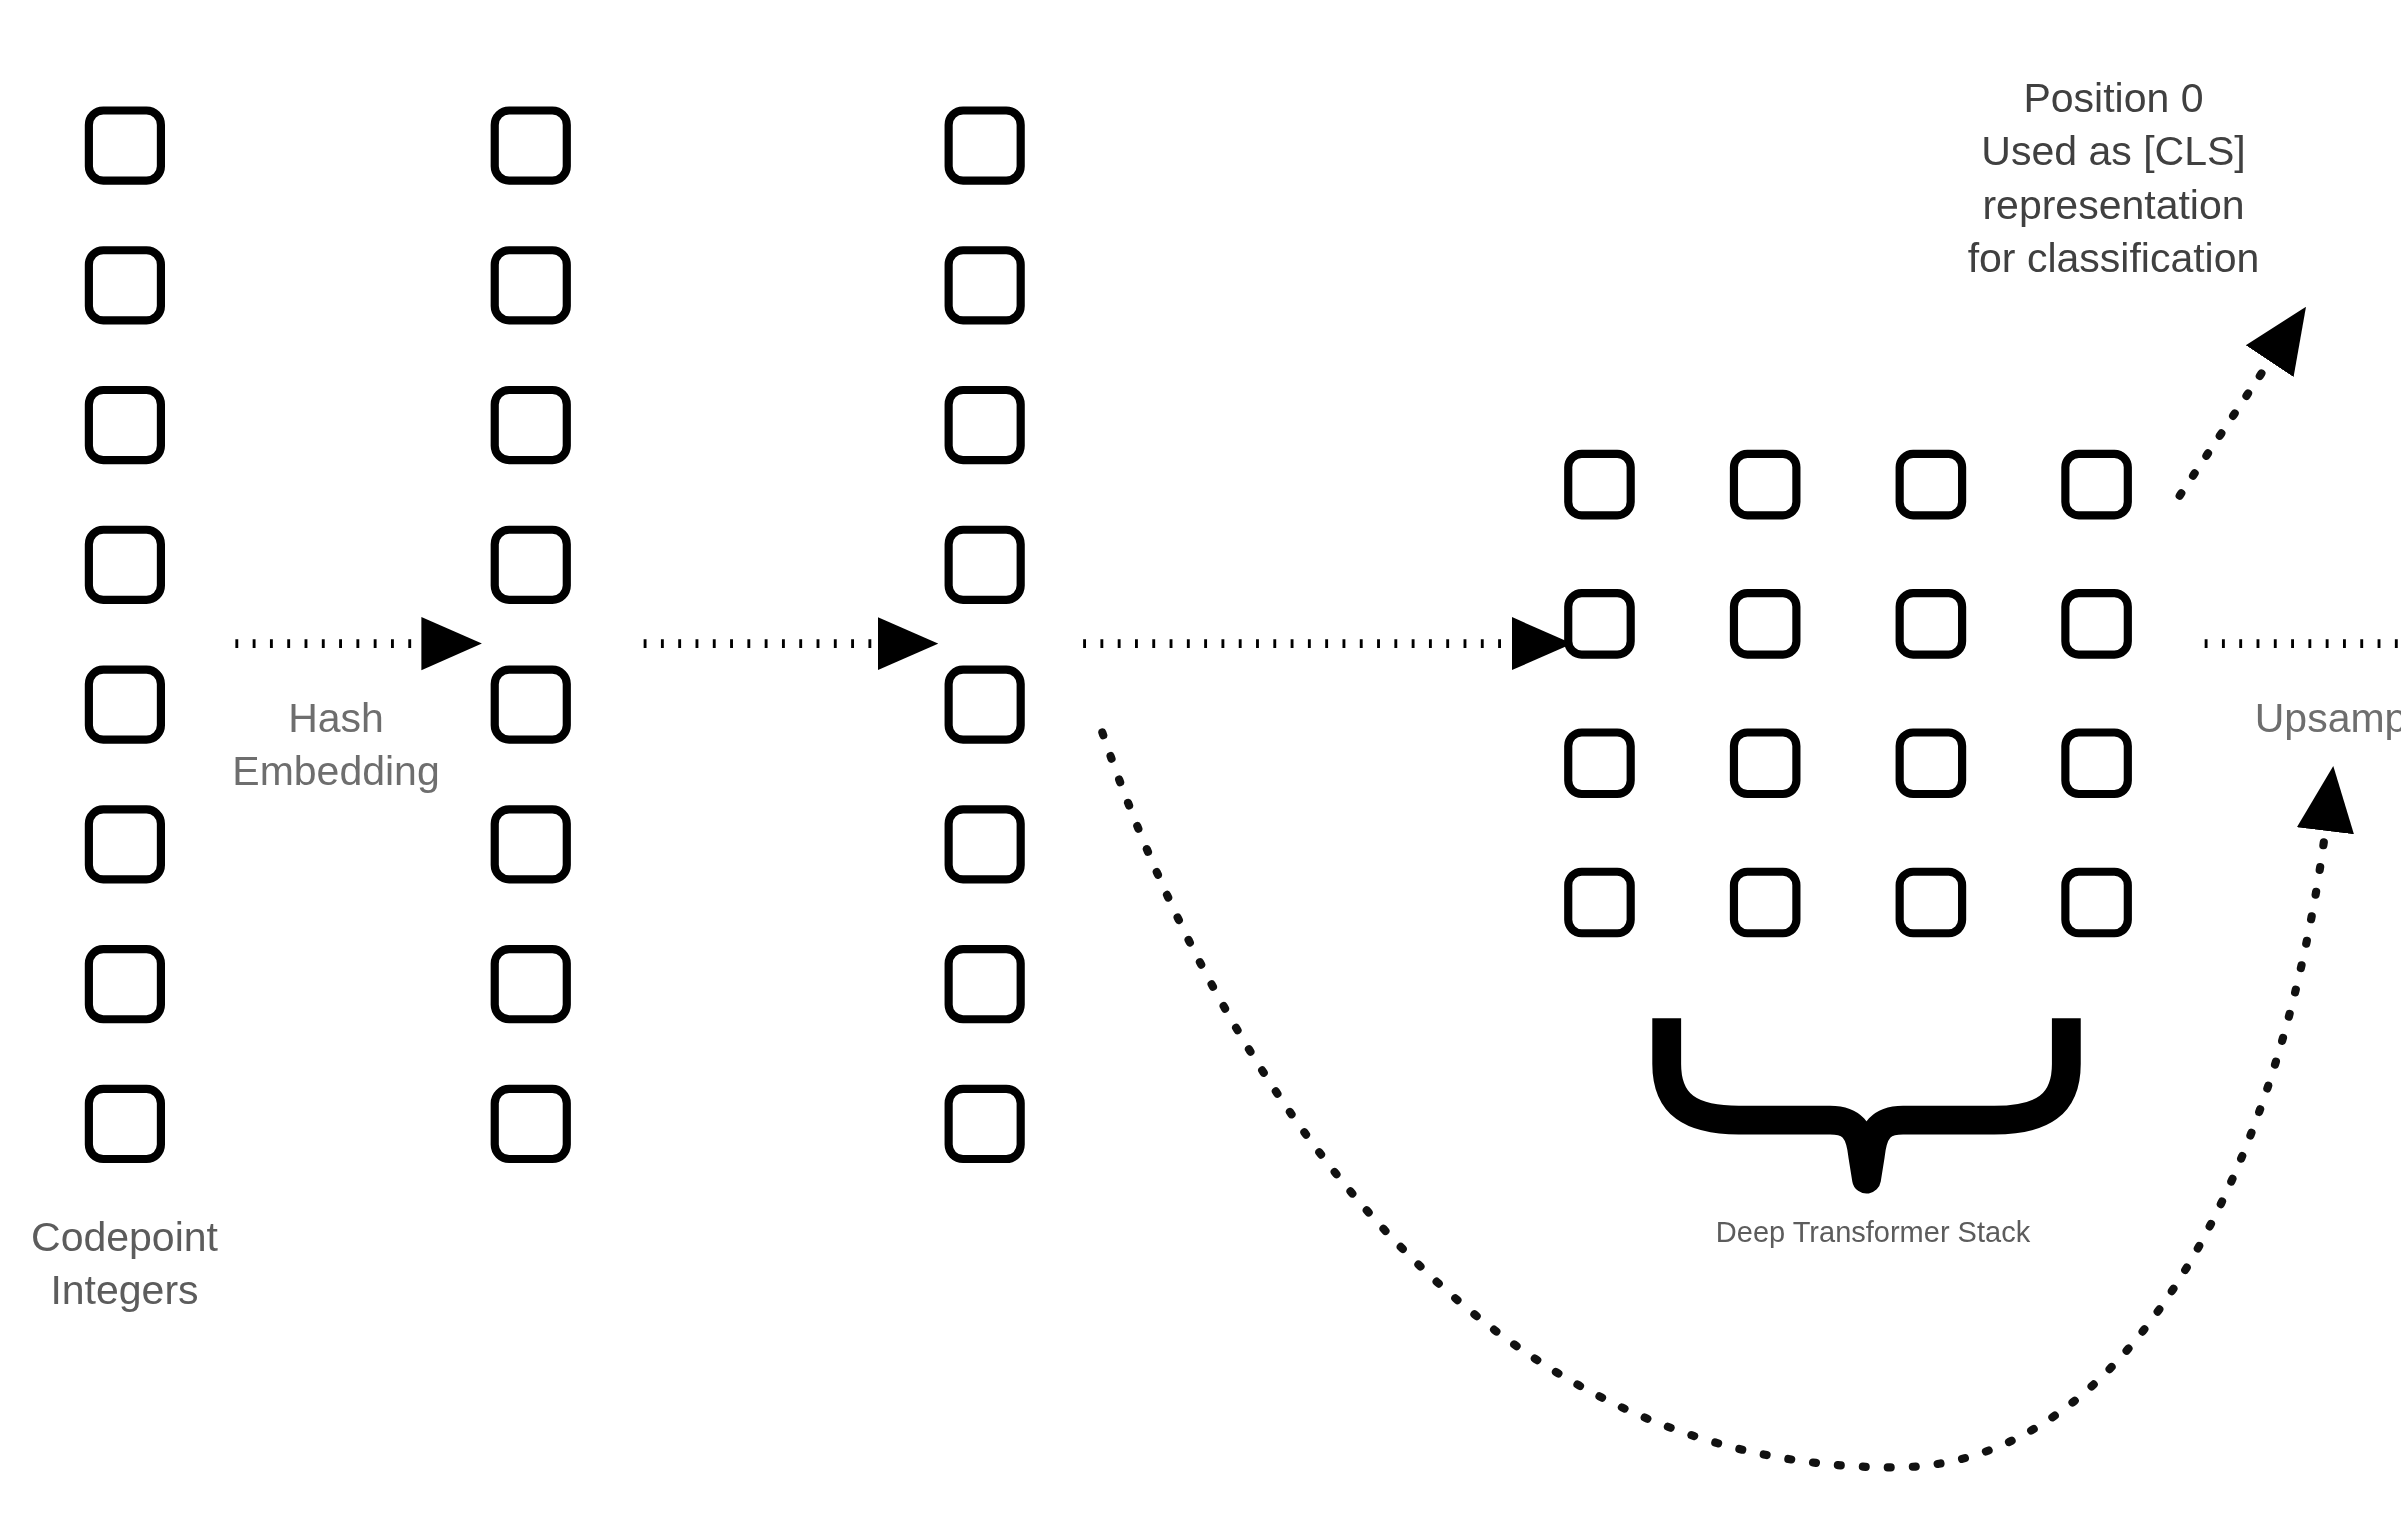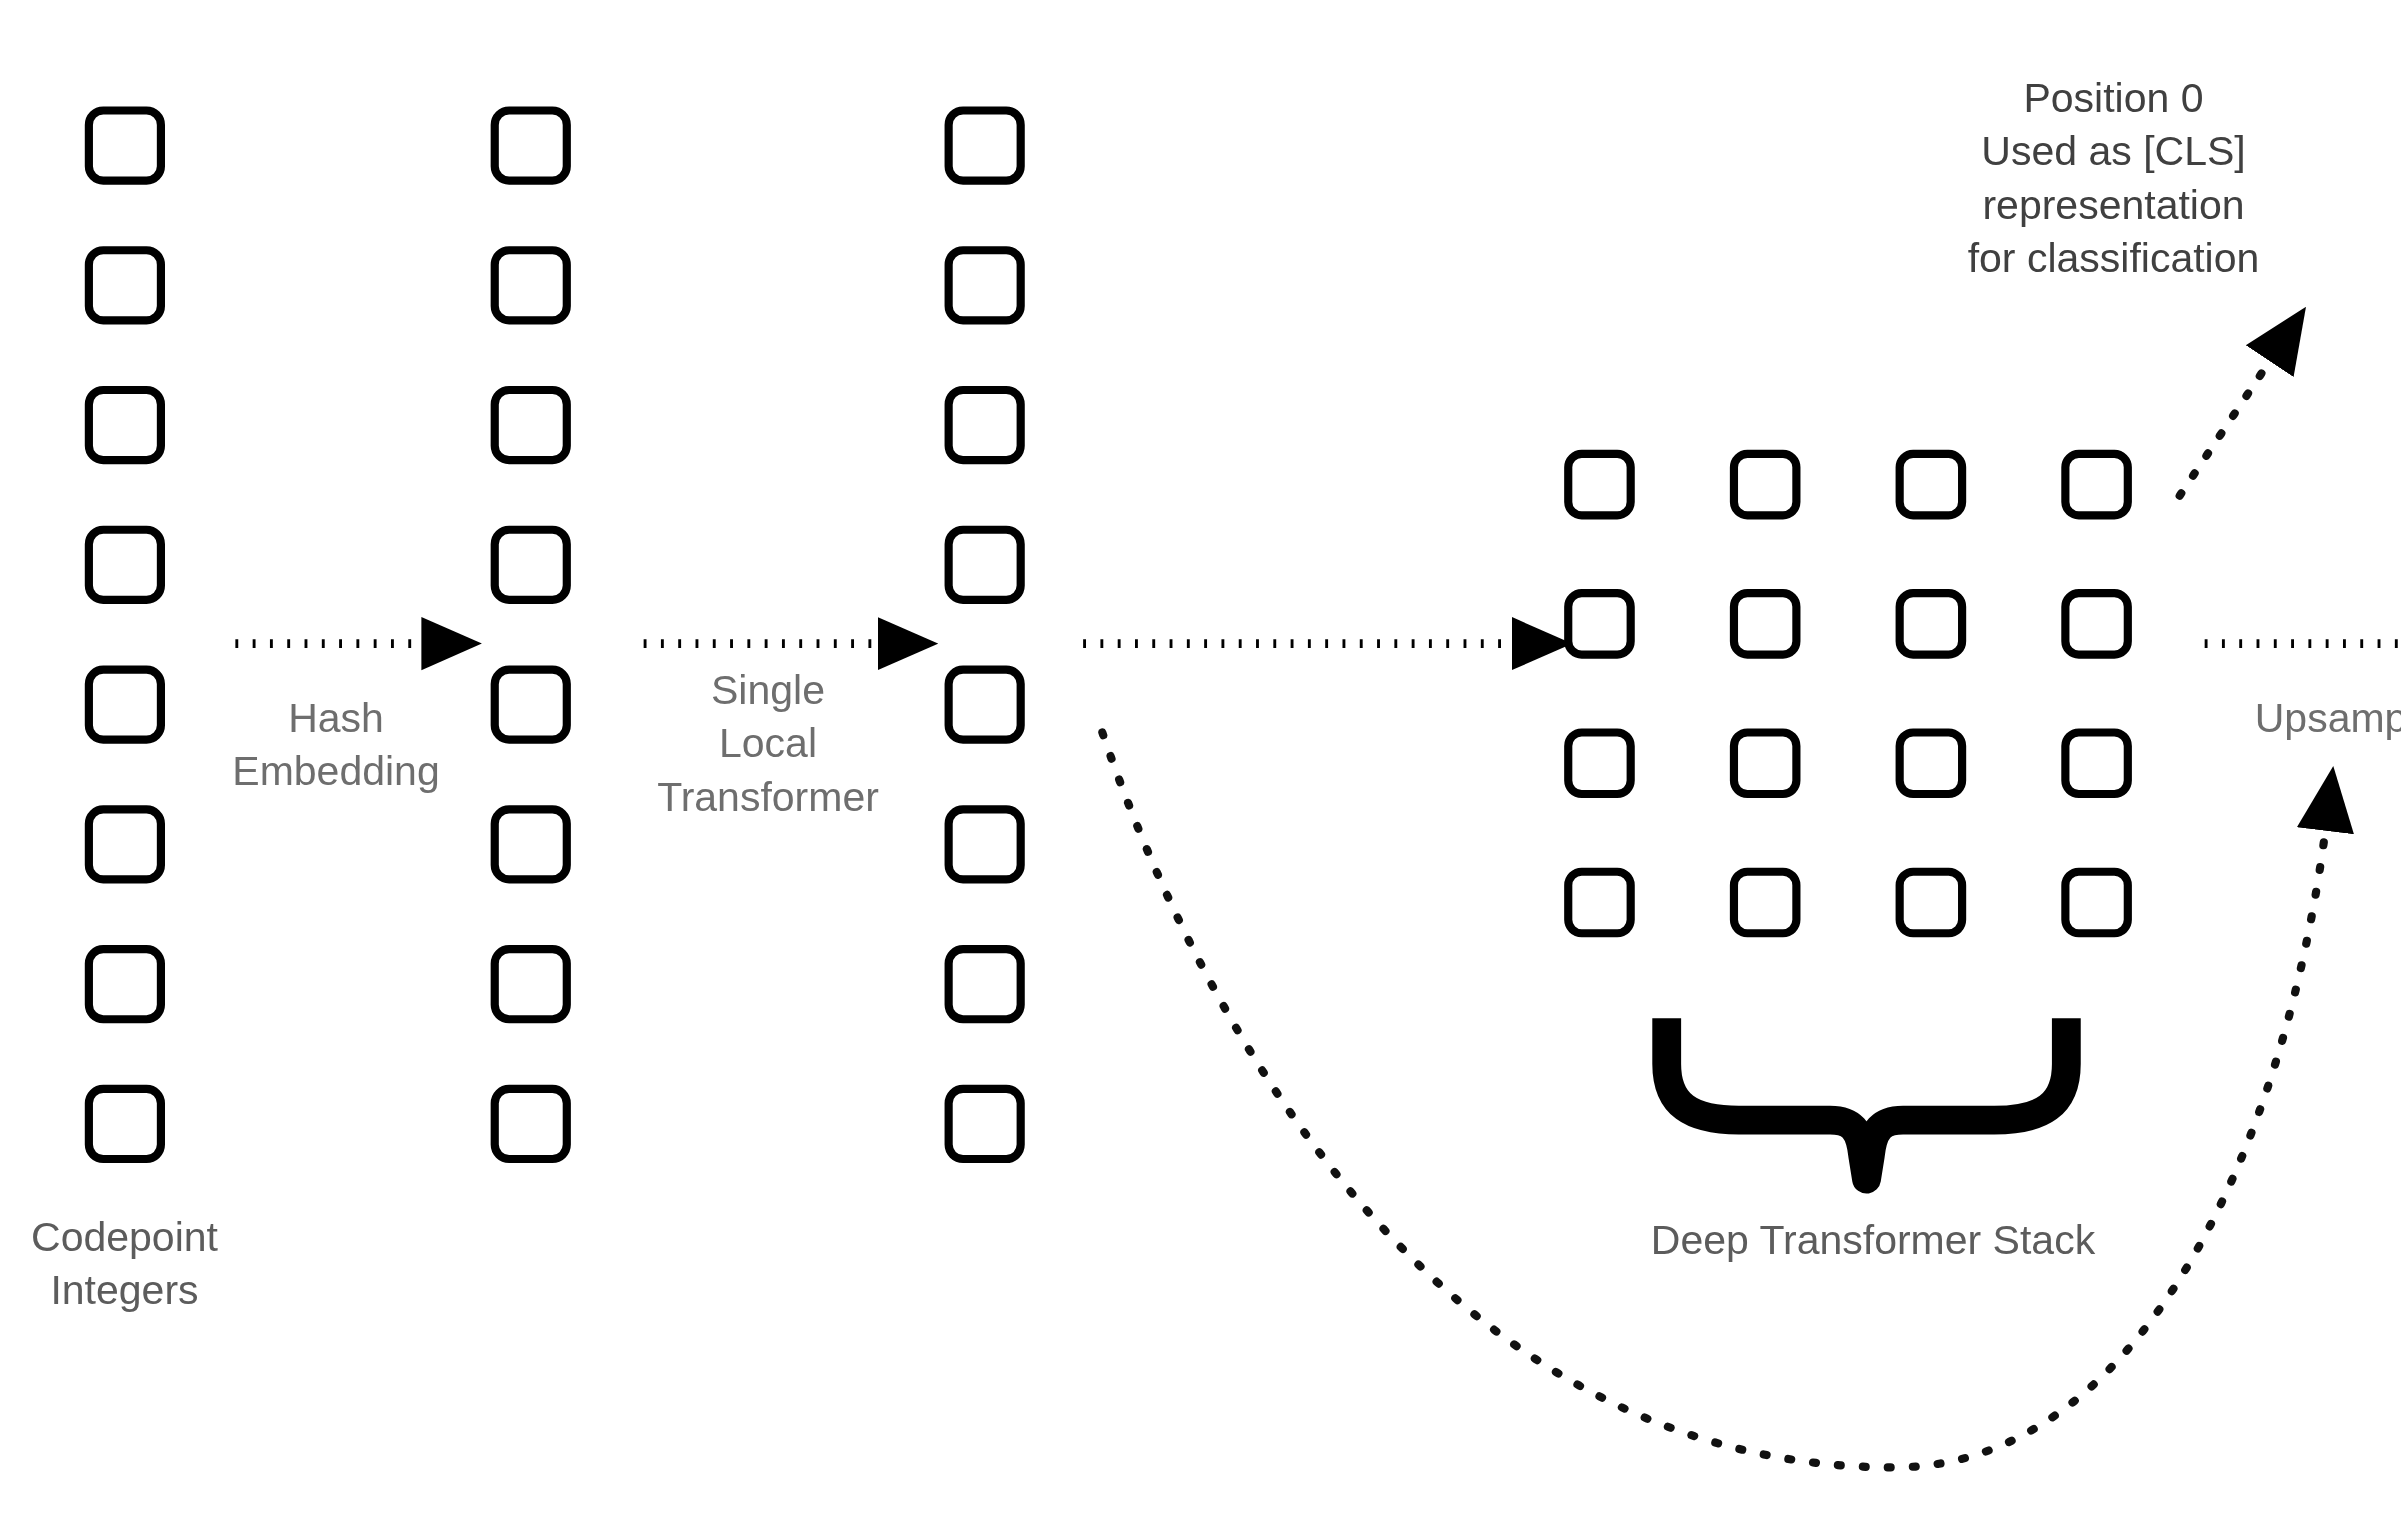--- a/index.html
+++ b/index.html
@@ -2,21 +2,21 @@
 <html style="font-size:7.7px"><head>
 <meta charset="utf-8">
 <style>
   html,body{margin:0;padding:0;background:#ffffff;}
   body{font-family:"Liberation Sans","DejaVu Sans",sans-serif;}
   #stage{position:relative;width:3307px;height:1525px;background:#fff;overflow:hidden;}
   #svgroot{position:absolute;left:0;top:0;width:3307px;height:1525px;}
   .cap{position:absolute;color:#5c5c5c;font-size:41px;line-height:1.30;text-align:center;white-space:pre-line;}
   .arrlbl{position:absolute;color:#6e6e6e;font-size:41px;line-height:1.30;text-align:center;white-space:pre-line;}
   .anno{position:absolute;color:#404040;font-size:41px;line-height:1.30;text-align:center;white-space:pre-line;}
-  .stacklbl{position:absolute;color:#5c5c5c;font-size:41px;line-height:1.30;text-align:center;white-space:pre-line;}
+  .stacklbl{position:absolute;color:#5c5c5c;font-size:29px;line-height:1.30;text-align:center;white-space:pre-line;}
 </style>
 </head>
 <body>
 
 <div id="stage">
 
   <svg id="svgroot" viewBox="0 0 6885 3175" xmlns="http://www.w3.org/2000/svg">
 
     <defs>
       <marker id="ah" viewBox="0 0 10 10" refX="2.2" refY="5" markerWidth="7" markerHeight="7" orient="auto-start-reverse" markerUnits="strokeWidth">
@@ -111,23 +111,20 @@
              L 4152 2332
              C 4252 2332 4302 2300 4302 2215
              L 4302 2120" fill="none" stroke="#000" stroke-width="60" stroke-linecap="butt" stroke-linejoin="round"></path>
   </svg>
 
   <div class="cap" style="left:-58px;top:1211px;width:365px;">Codepoint
 Integers</div>
 
   <div class="arrlbl" style="left:192px;top:692px;width:288px;">Hash
 Embedding</div>
-  <div class="arrlbl" style="left:624px;top:664px;width:288px;">Single
-Local
-Transformer</div>
   <div class="arrlbl" style="left:2195px;top:692px;width:336px;">Upsampling</div>
 
   <div class="anno" style="left:1912px;top:72px;width:403px;">Position 0
 Used as [CLS]
 representation
 for classification</div>
 
   <div class="stacklbl" style="left:1575px;top:1214px;width:596px;">Deep Transformer Stack</div>
 
 </div>

